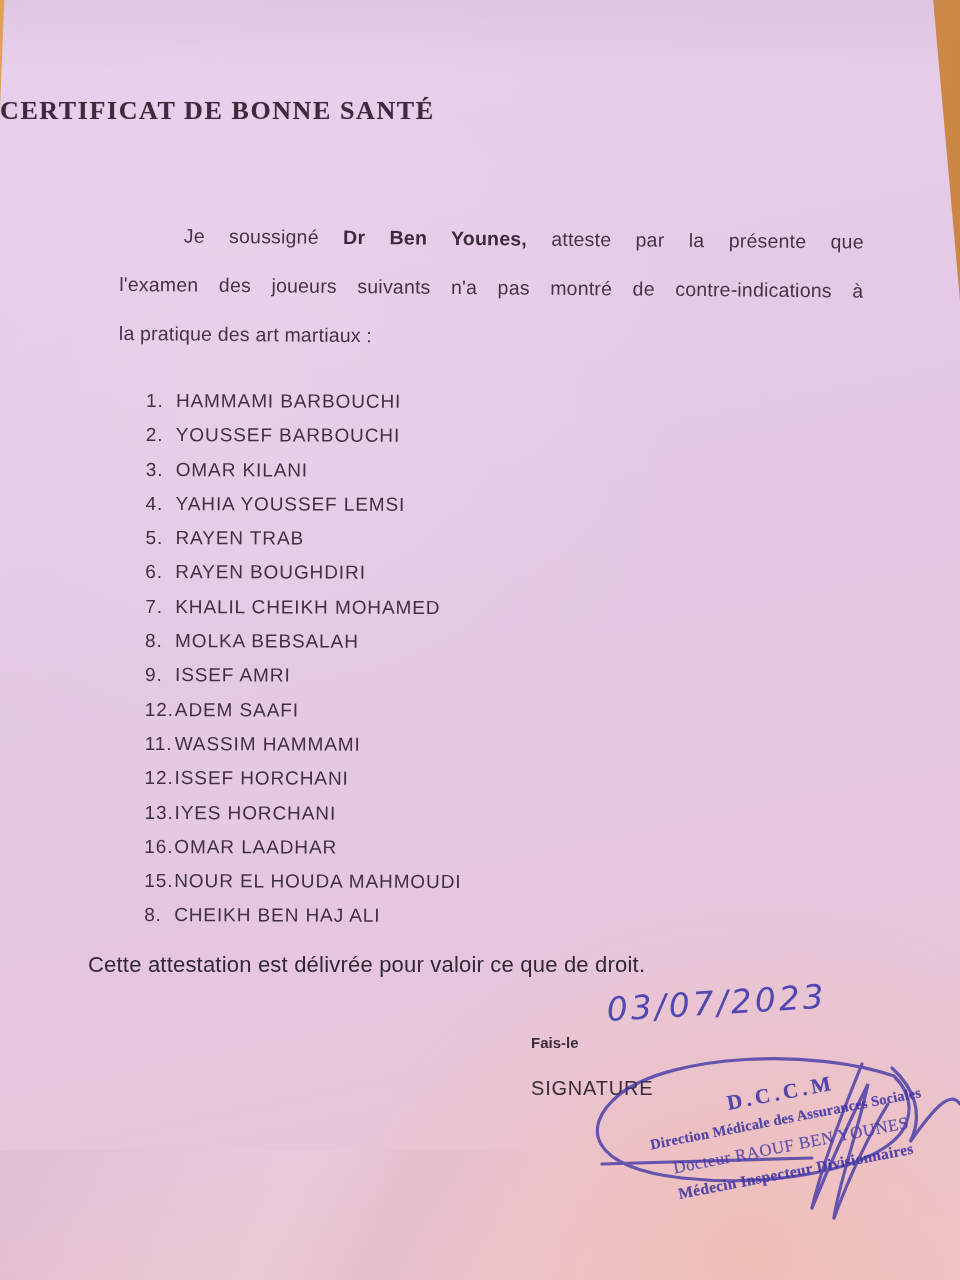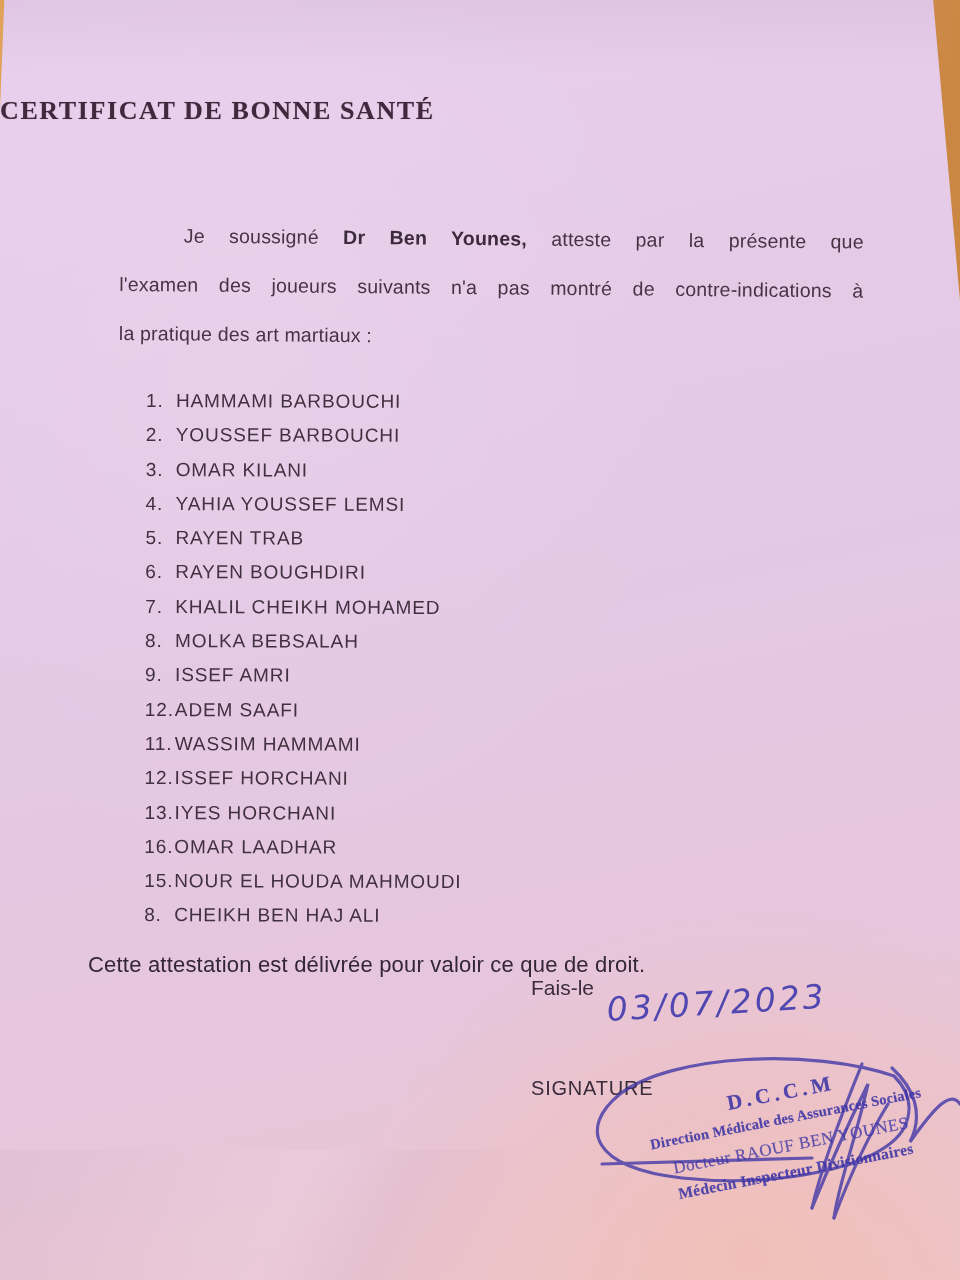--- a/index.html
+++ b/index.html
@@ -52,22 +52,22 @@
     font-size:19px;line-height:34.3px;color:#41303f;letter-spacing:0.9px;
     transform:rotate(0.2deg);transform-origin:left top;
   }
   .players .row{white-space:nowrap;}
   .players .num{display:inline-block;min-width:30px;}
   .closing{
     position:absolute;left:88px;top:944px;width:700px;
     font-size:22px;color:#332736;letter-spacing:0.2px;margin-top:8px;
   }
   .date-label{
-    position:absolute;left:531px;top:976px;
-    font-size:21px;color:#3a2c3b;
+    position:absolute;left:531px;top:1034px;
+    font-size:15px;color:#3a2c3b;font-weight:bold;
   }
   .date-value{
     position:absolute;left:608px;top:990px;width:260px;
     font-family:"DejaVu Sans",sans-serif;font-style:italic;
     font-size:33px;color:#453daf;letter-spacing:3px;
     transform:rotate(-3.5deg);transform-origin:left bottom;
     opacity:0.92;
   }
   .sig-label{
     position:absolute;left:531px;top:1077px;

